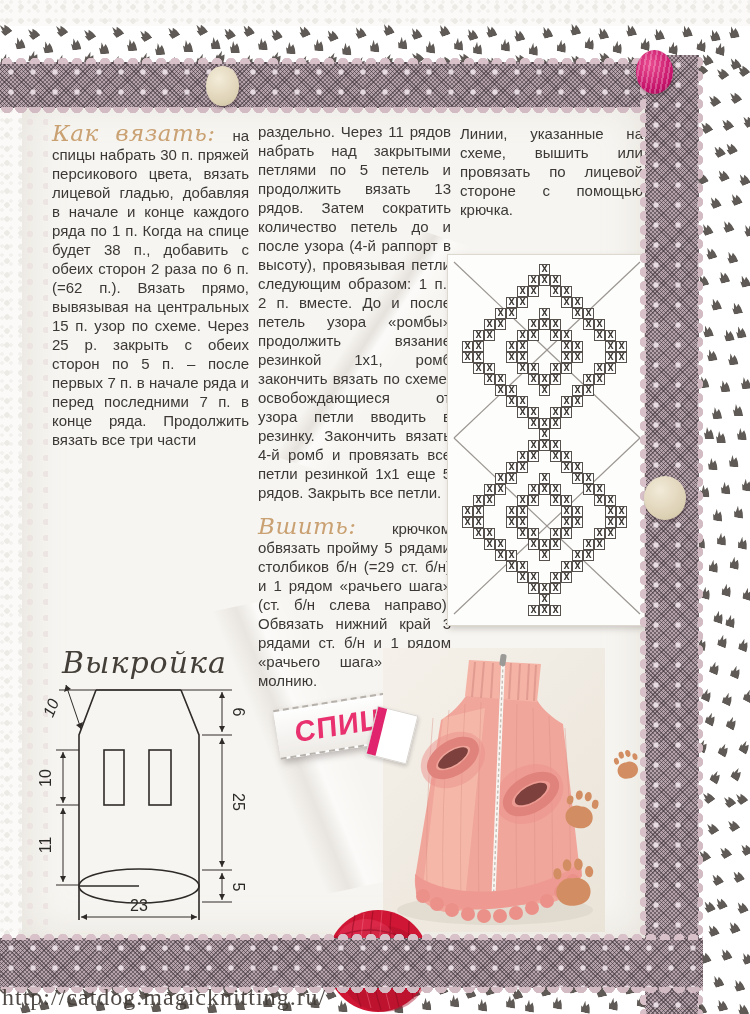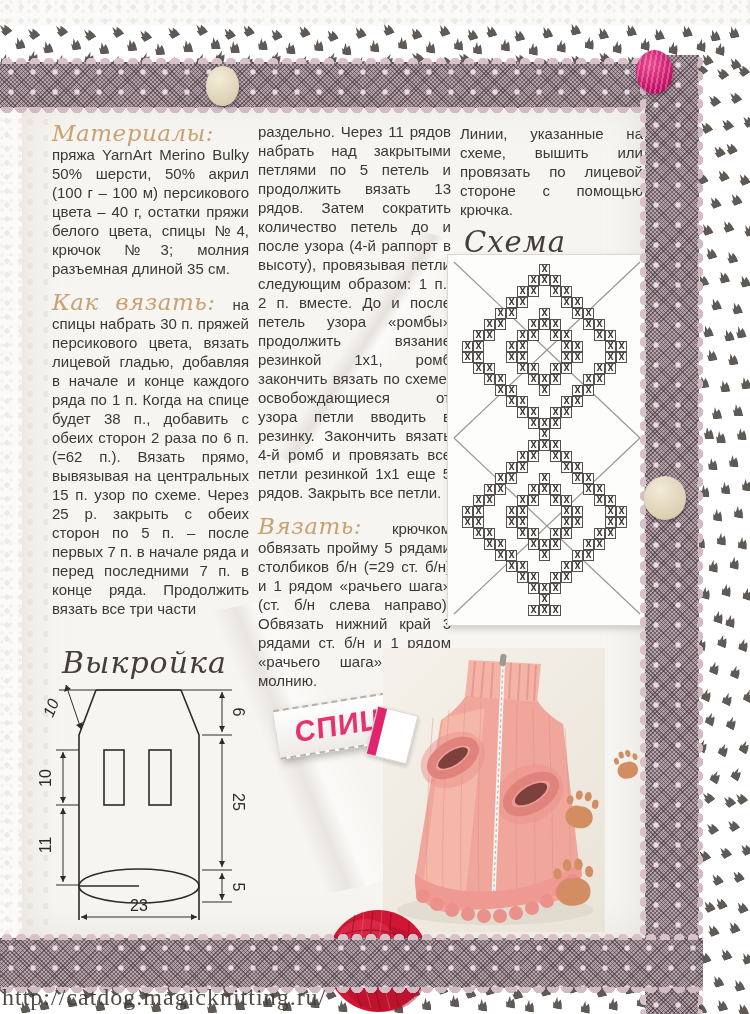--- a/index.html
+++ b/index.html
@@ -359,32 +359,30 @@
     <div class="cat" data-name="cat-silhouette-icon" style="left: 692.5px; top: 996px; transform: rotate(16deg);"></div>
   </div>
 
 <div id="paper" data-name="magazine-page-paper">
   <div id="paper-print" data-name="paper-lace-print"></div>
   <div class="crease" id="crease1" data-name="paper-crease"></div>
   <div class="crease" id="crease2" data-name="paper-crease"></div>
 </div>
 
 <div class="col" id="col1" data-name="column-materials">
-  <p data-name="materials-paragraph"><span class="h-tan" data-name="materials-heading">Материалы:</span> <span data-name="materials-text">пряжа YarnArt Merino Bulky 50% шерсти, 50% акрил (100 г – 100 м) персикового цвета – 40 г, остатки пряжи белого цвета, спицы №4, крючок №3; молния разъемная длиной 35 см.</span></p>
   <p data-name="howto-paragraph"><span class="h-tan" data-name="howto-heading">Как вязать:</span> <span data-name="howto-text">на спицы набрать 30 п. пряжей персикового цвета, вязать лицевой гладью, добавляя в начале и конце каждого ряда по 1 п. Когда на спице будет 38 п., добавить с обеих сторон 2 раза по 6 п. (=62 п.). Вязать прямо, вывязывая на центральных 15 п. узор по схеме. Через 25 р. закрыть с обеих сторон по 5 п. – после первых 7 п. в начале ряда и перед последними 7 п. в конце ряда. Продолжить вязать все три части</span></p>
 </div>
 
 <div class="col" id="col2" data-name="column-instructions">
   <p data-name="howto-continued-paragraph">раздельно. Через 11 рядов набрать над закрытыми петлями по 5 петель и продолжить вязать 13 рядов. Затем сократить количество петель до и после узора (4-й раппорт в высоту), провязывая петли следующим образом: 1 п., 2 п. вместе. До и после петель узора «ромбы» продолжить вязание резинкой 1х1, ромб закончить вязать по схеме, освобождающиеся от узора петли вводить в резинку. Закончить вязать 4-й ромб и провязать все петли резинкой 1х1 еще 5 рядов. Закрыть все петли.</p>
-  <p data-name="assembly-paragraph"><span class="h-tan" data-name="assembly-heading">Вязать:</span> <span data-name="assembly-text">крючком обвязать пройму 5 рядами столбиков б/н (=29 ст. б/н) и 1 рядом «рачьего шага» (ст. б/н слева направо). Обвязать нижний край 3 рядами ст. б/н и 1 рядом «рачьего шага». Вшить молнию.</span></p>
+  <p data-name="assembly-paragraph"><span class="h-tan" data-name="assembly-heading">Вшить:</span> <span data-name="assembly-text">крючком обвязать пройму 5 рядами столбиков б/н (=29 ст. б/н) и 1 рядом «рачьего шага» (ст. б/н слева направо). Обвязать нижний край 3 рядами ст. б/н и 1 рядом «рачьего шага». Вшить молнию.</span></p>
 </div>
 
 <div class="col" id="col3" data-name="column-chart">
   <p data-name="chart-note">Линии, указанные на схеме, вышить или провязать по лицевой стороне с помощью крючка.</p>
-  <span class="h-dark" id="schema-heading" data-name="chart-heading">Схема</span>
 </div>
 
 <div id="chart-panel" data-name="knit-chart-panel">
   <svg id="chart-diagonals" width="198" height="372" viewBox="0 0 198 372" data-name="chart-embroidery-lines">
     <line x1="6" y1="7" x2="192" y2="183" stroke="#9b9691" stroke-width="1.2"></line>
     <line x1="192" y1="7" x2="6" y2="183" stroke="#9b9691" stroke-width="1.2"></line>
     <line x1="6" y1="183" x2="192" y2="359" stroke="#9b9691" stroke-width="1.2"></line>
     <line x1="192" y1="183" x2="6" y2="359" stroke="#9b9691" stroke-width="1.2"></line>
   </svg>
   <div id="chart-grid" data-name="knit-chart-grid">

